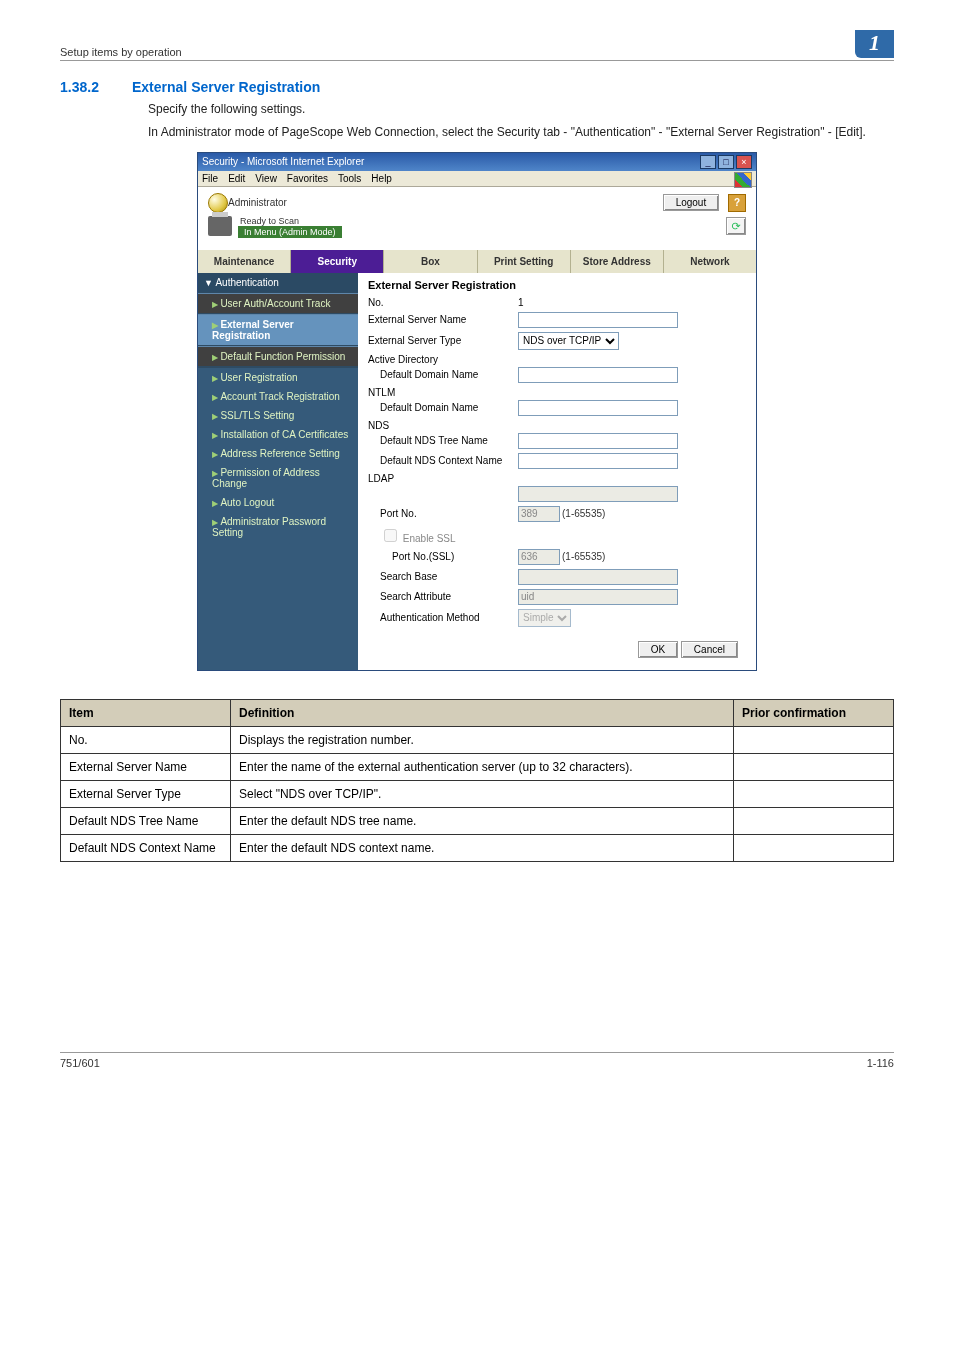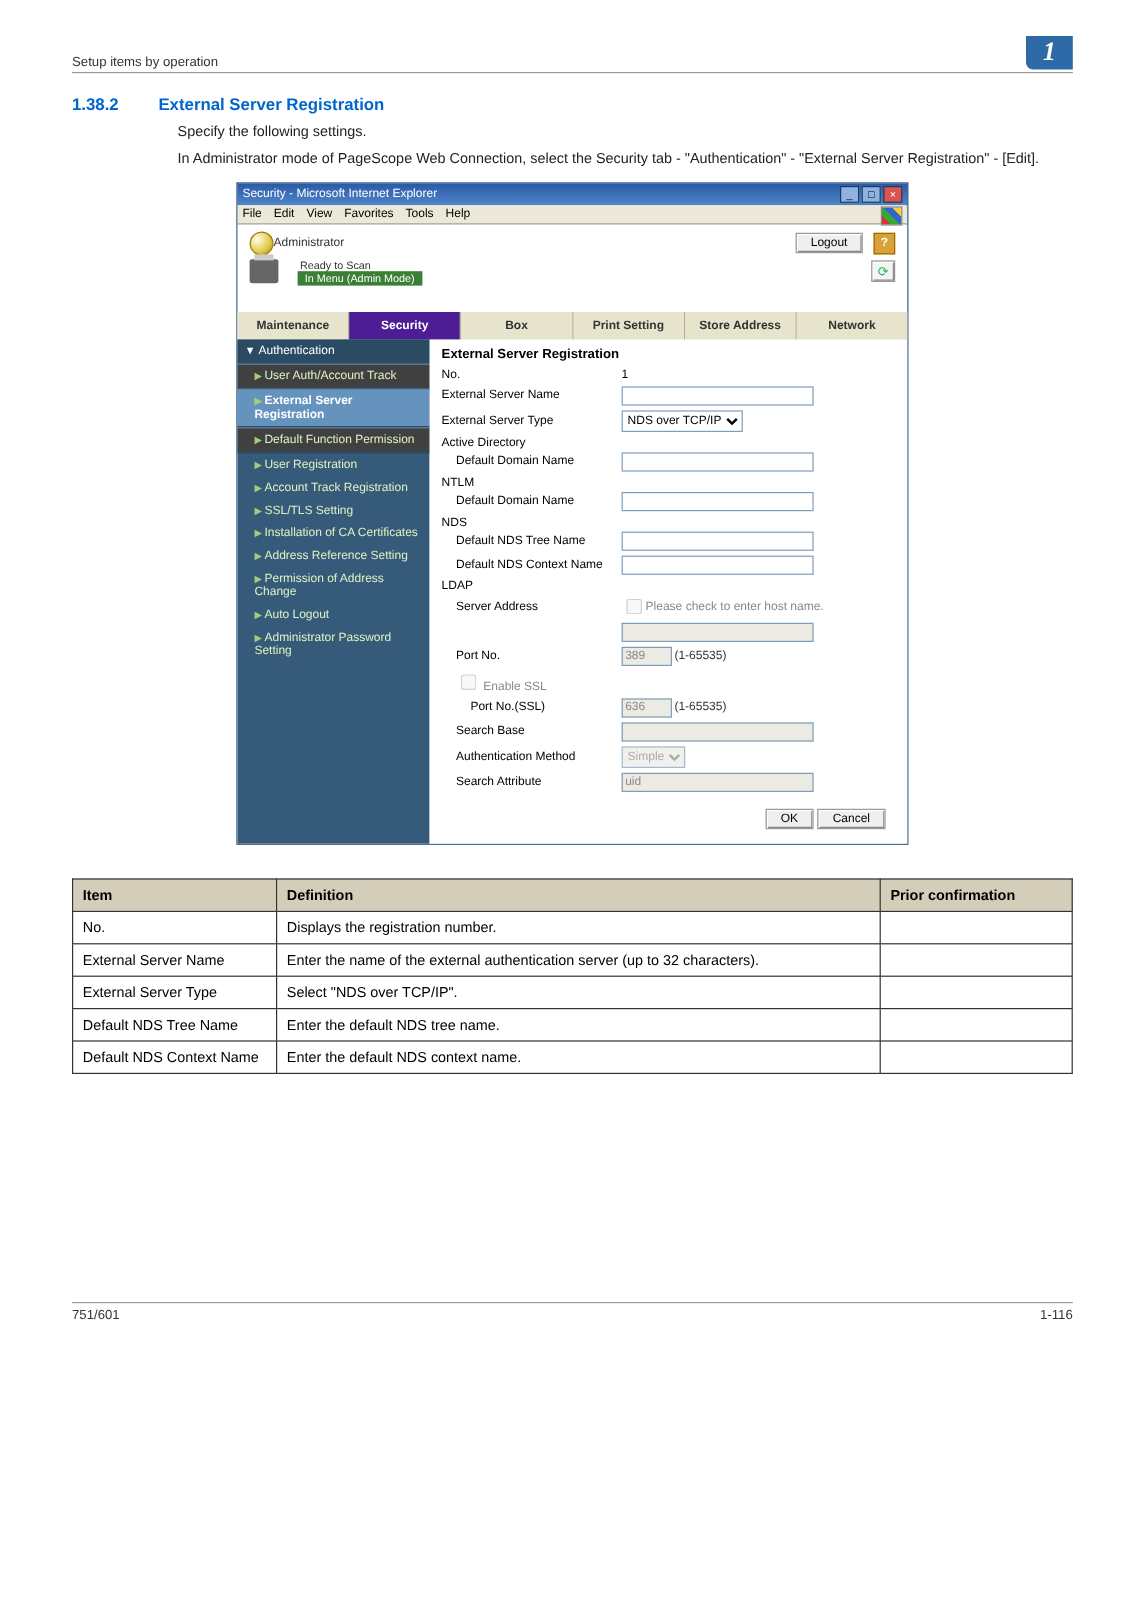--- a/index.html
+++ b/index.html
@@ -117,22 +117,22 @@
     background: #d8a13a;
     color: #fff;
     display: inline-flex; align-items:center; justify-content:center;
     border: 1px solid #a06a00;
     font-weight: bold;
     margin-left: 6px;
   }
 
   .status-row {
     display: flex;
-    gap: 16px;
-    padding: 0 10px 22px 10px;
+    gap: 6px;
+    padding: 0 10px 12px 10px;
     align-items: center;
   }
   .status-row .printer-icon {
     width: 24px; height: 20px; background:#666; border-radius:2px;
     position:relative;
   }
   .status-row .printer-icon::before{
     content:''; position:absolute; top:-4px; left:4px; right:4px; height:5px; background:#ccc;
   }
   .status-row .scol { display:flex; flex-direction:column; }
@@ -401,25 +401,20 @@
             <span class="lbl">Default NDS Tree Name</span>
             <input class="txt w140" type="text" style="">
           </div>
           <div class="formrow">
             <span class="lbl">Default NDS Context Name</span>
             <input class="txt w140" type="text" style="">
           </div>
 
           <div class="subhdr">LDAP</div>
           <div class="formrow">
-            <span class="lbl">Server Address</span>
-            <input type="checkbox" disabled="" class="chkdis" style="">
-            <span class="chklabel">Please check to enter host name.</span>
-          </div>
-          <div class="formrow">
             <span class="lbl"></span>
             <input class="txt w140 dis" type="text" disabled="" style="">
           </div>
           <div class="formrow">
             <span class="lbl">Port No.</span>
             <input class="txt w50 dis" type="text" disabled="" value="389" style="">
             <span class="range">(1-65535)</span>
           </div>
           <div class="formrow">
             <span class="lbl">
@@ -430,29 +425,29 @@
           <div class="formrow">
             <span class="lbl" style="padding-left:24px;">Port No.(SSL)</span>
             <input class="txt w50 dis" type="text" disabled="" value="636" style="">
             <span class="range">(1-65535)</span>
           </div>
           <div class="formrow">
             <span class="lbl">Search Base</span>
             <input class="txt w140 dis" type="text" disabled="" style="">
           </div>
           <div class="formrow">
+            <span class="lbl">Search Attribute</span>
+            <input class="txt w140 dis" type="text" disabled="" value="uid" style="">
+          </div>
+          <div class="formrow">
             <span class="lbl">Authentication Method</span>
             <select class="sel dis" disabled="">
               <option>Simple</option>
             </select>
           </div>
-          <div class="formrow">
-            <span class="lbl">Search Attribute</span>
-            <input class="txt w140 dis" type="text" disabled="" value="uid" style="">
-          </div>
 
           <div class="btnrow">
             <button class="btn3d">OK</button>
             <button class="btn3d">Cancel</button>
           </div>
         </div>
       </div>
     </div>
   </div>
 

